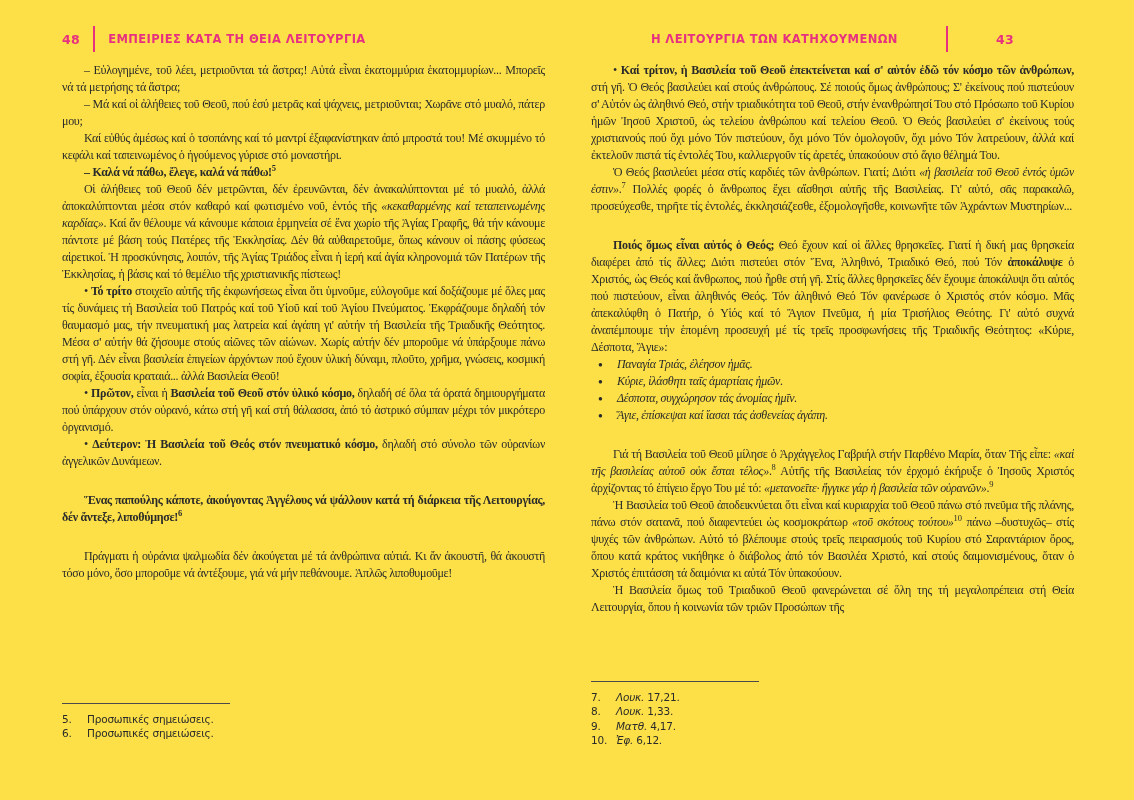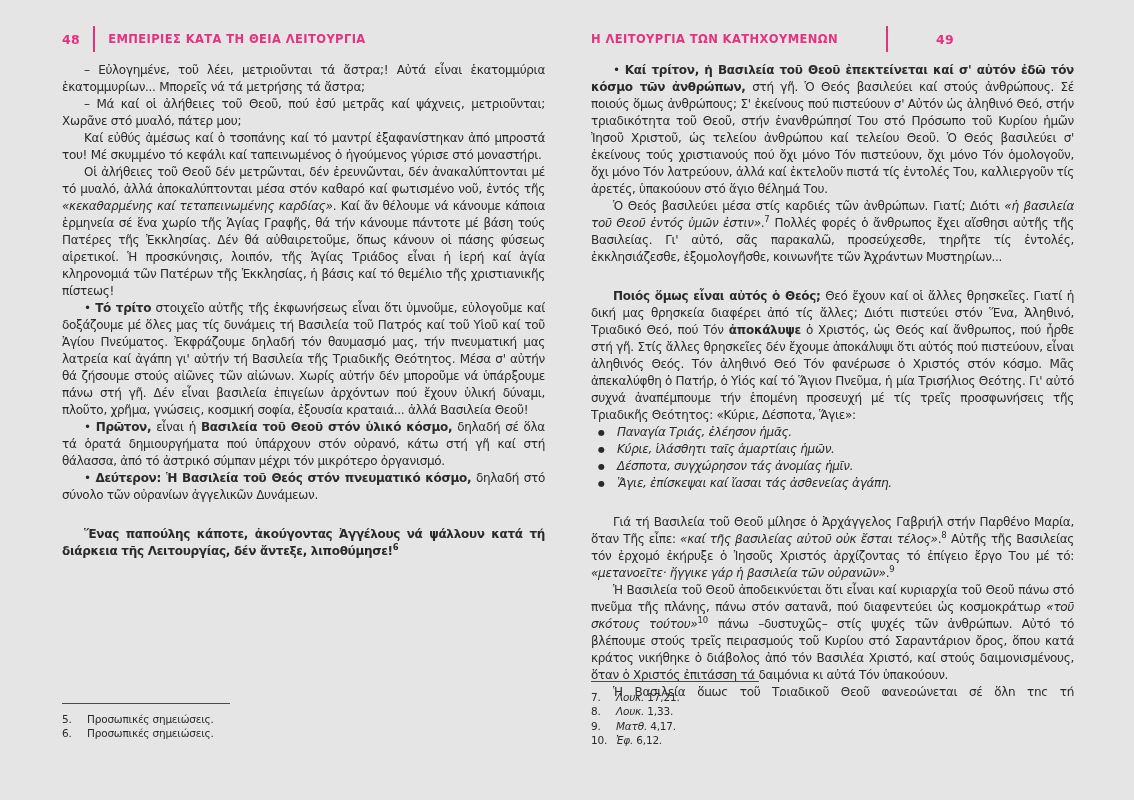--- a/index.html
+++ b/index.html
@@ -4,35 +4,35 @@
 <style>
   :root { --accent:#e73180; --text:#2a2a2a; }
   html,body { margin:0; padding:0; }
   body {
     width:1134px; height:800px; overflow:hidden;
     background:#ffffff; color:var(--text);
     font-family:"DejaVu Sans", sans-serif;
   }
   .spread {
     box-sizing:border-box; width:1134px; height:800px;
-    display:flex; gap:46px; padding:24px 60px 0 62px; background:#e5e5e5;
+    display:flex; gap:46px; padding:24px 60px 0 62px; background:#fde047;
   }
   .page { flex:1 1 0; position:relative; display:flex; flex-direction:column; min-width:0; }
   .runhead {
     display:flex; align-items:center; gap:13px; height:30px;
     color:var(--accent); font-weight:bold; font-size:11.5px; letter-spacing:0.4px;
     white-space:nowrap;
   }
-  .page-right .runhead { justify-content:flex-start;gap:48px; }
+  .page-right .runhead { justify-content:center;gap:48px; }
   .pagenum { font-size:12.5px; }
   .rule-v { width:2px; height:26px; background:var(--accent); flex:0 0 auto; }
   .page-body {
     margin-top:8px; height:634px; overflow:hidden;
     font-size:12px; line-height:17px; letter-spacing:-0.3px;
-    text-align:justify; text-justify:inter-word;
+    text-align:justify; text-justify:inter-word;font-family:Liberation Serif, serif;
   }
   p.para { margin:0; text-indent:22px; }
   p.para.gap { margin-top:22px; }
   p.para.prayer { text-indent:0; padding-left:26px; position:relative; font-style:italic; }
   p.para.prayer .bullet {
     position:absolute; left:7px; top:0; font-style:normal;
     font-size:8px; line-height:17px;
   }
   .b { font-weight:bold; }
   .i { font-style:italic; }
@@ -52,46 +52,48 @@
   <section class="page page-left">
     <header class="runhead">
       <span class="pagenum">48</span>
       <span class="rule-v"></span>
       <span class="runtitle">ΕΜΠΕΙΡΙΕΣ ΚΑΤΑ ΤΗ ΘΕΙΑ ΛΕΙΤΟΥΡΓΙΑ</span>
     </header>
     <div class="page-body">
         <p class="para"><span>– Εὐλογημένε, τοῦ λέει, μετριοῦνται τά ἄστρα;! Αὐτά εἶναι ἑκατομμύρια ἑκατομμυρίων... Μπορεῖς νά τά μετρήσης τά ἄστρα;</span></p>
         <p class="para"><span>– Μά καί οἱ ἀλήθειες τοῦ Θεοῦ, πού ἐσύ μετρᾶς καί ψάχνεις, μετριοῦνται; Χωρᾶνε στό μυαλό, πάτερ μου;</span></p>
         <p class="para"><span>Καί εὐθύς ἀμέσως καί ὁ τσοπάνης καί τό μαντρί ἐξαφανίστηκαν ἀπό μπροστά του! Μέ σκυμμένο τό κεφάλι καί ταπεινωμένος ὁ ἡγούμενος γύρισε στό μοναστήρι.</span></p>
+        <p class="para"><span class="b">– Καλά νά πάθω, ἔλεγε, καλά νά πάθω!</span><sup class="b">5</sup></p>
         <p class="para"><span>Οἱ ἀλήθειες τοῦ Θεοῦ δέν μετρῶνται, δέν ἐρευνῶνται, δέν ἀνακαλύπτονται μέ τό μυαλό, ἀλλά ἀποκαλύπτονται μέσα στόν καθαρό καί φωτισμένο νοῦ, ἐντός τῆς </span><span class="i">«κεκαθαρμένης καί τεταπεινωμένης καρδίας»</span><span>. Καί ἄν θέλουμε νά κάνουμε κάποια ἑρμηνεία σέ ἕνα χωρίο τῆς Ἁγίας Γραφῆς, θά τήν κάνουμε πάντοτε μέ βάση τούς Πατέρες τῆς Ἐκκλησίας. Δέν θά αὐθαιρετοῦμε, ὅπως κάνουν οἱ πάσης φύσεως αἱρετικοί. Ἡ προσκύνησις, λοιπόν, τῆς Ἁγίας Τριάδος εἶναι ἡ ἱερή καί ἁγία κληρονομιά τῶν Πατέρων τῆς Ἐκκλησίας, ἡ βάσις καί τό θεμέλιο τῆς χριστιανικῆς πίστεως!</span></p>
         <p class="para"><span>• </span><span class="b">Τό τρίτο</span><span> στοιχεῖο αὐτῆς τῆς ἐκφωνήσεως εἶναι ὅτι ὑμνοῦμε, εὐλογοῦμε καί δοξάζουμε μέ ὅλες μας τίς δυνάμεις τή Βασιλεία τοῦ Πατρός καί τοῦ Υἱοῦ καί τοῦ Ἁγίου Πνεύματος. Ἐκφράζουμε δηλαδή τόν θαυμασμό μας, τήν πνευματική μας λατρεία καί ἀγάπη γι' αὐτήν τή Βασιλεία τῆς Τριαδικῆς Θεότητος. Μέσα σ' αὐτήν θά ζήσουμε στούς αἰῶνες τῶν αἰώνων. Χωρίς αὐτήν δέν μποροῦμε νά ὑπάρξουμε πάνω στή γῆ. Δέν εἶναι βασιλεία ἐπιγείων ἀρχόντων πού ἔχουν ὑλική δύναμι, πλοῦτο, χρῆμα, γνώσεις, κοσμική σοφία, ἐξουσία κραταιά... ἀλλά Βασιλεία Θεοῦ!</span></p>
         <p class="para"><span>• </span><span class="b">Πρῶτον,</span><span> εἶναι ἡ </span><span class="b">Βασιλεία τοῦ Θεοῦ στόν ὑλικό κόσμο,</span><span> δηλαδή σέ ὅλα τά ὁρατά δημιουργήματα πού ὑπάρχουν στόν οὐρανό, κάτω στή γῆ καί στή θάλασσα, ἀπό τό ἀστρικό σύμπαν μέχρι τόν μικρότερο ὀργανισμό.</span></p>
         <p class="para"><span>• </span><span class="b">Δεύτερον: Ἡ Βασιλεία τοῦ Θεός στόν πνευματικό κόσμο,</span><span> δηλαδή στό σύνολο τῶν οὐρανίων ἀγγελικῶν Δυνάμεων.</span></p>
         <p class="para gap"><span class="b">Ἕνας παπούλης κάποτε, ἀκούγοντας Ἀγγέλους νά ψάλλουν κατά τή διάρκεια τῆς Λειτουργίας, δέν ἄντεξε, λιποθύμησε!</span><sup class="b">6</sup></p>
+        <p class="para gap"><span>Πράγματι ἡ οὐράνια ψαλμωδία δέν ἀκούγεται μέ τά ἀνθρώπινα αὐτιά. Κι ἄν ἀκουστῆ, θά ἀκουστῆ τόσο μόνο, ὅσο μποροῦμε νά ἀντέξουμε, γιά νά μήν πεθάνουμε. Ἁπλῶς λιποθυμοῦμε!</span></p>
       </div>
     <footer class="footnotes">
       <div class="fn-rule"></div>
       <div class="fn-list">
           <div class="fn-item">
             <span class="fn-num">5.</span>
             <span class="fn-text"><span>Προσωπικές σημειώσεις.</span></span>
           </div>
           <div class="fn-item">
             <span class="fn-num">6.</span>
             <span class="fn-text"><span>Προσωπικές σημειώσεις.</span></span>
           </div>
         </div>
     </footer>
   </section>
 
   <section class="page page-right">
     <header class="runhead">
       <span class="runtitle">Η ΛΕΙΤΟΥΡΓΙΑ ΤΩΝ ΚΑΤΗΧΟΥΜΕΝΩΝ</span>
       <span class="rule-v"></span>
-      <span class="pagenum">49</span>
+      <span class="pagenum">43</span>
     </header>
     <div class="page-body">
         <p class="para"><span>• </span><span class="b">Καί τρίτον, ἡ Βασιλεία τοῦ Θεοῦ ἐπεκτείνεται καί σ' αὐτόν ἐδῶ τόν κόσμο τῶν ἀνθρώπων,</span><span> στή γῆ. Ὁ Θεός βασιλεύει καί στούς ἀνθρώπους. Σέ ποιούς ὅμως ἀνθρώπους; Σ' ἐκείνους πού πιστεύουν σ' Αὐτόν ὡς ἀληθινό Θεό, στήν τριαδικότητα τοῦ Θεοῦ, στήν ἐνανθρώπησί Του στό Πρόσωπο τοῦ Κυρίου ἡμῶν Ἰησοῦ Χριστοῦ, ὡς τελείου ἀνθρώπου καί τελείου Θεοῦ. Ὁ Θεός βασιλεύει σ' ἐκείνους τούς χριστιανούς πού ὄχι μόνο Τόν πιστεύουν, ὄχι μόνο Τόν ὁμολογοῦν, ὄχι μόνο Τόν λατρεύουν, ἀλλά καί ἐκτελοῦν πιστά τίς ἐντολές Του, καλλιεργοῦν τίς ἀρετές, ὑπακούουν στό ἅγιο θέλημά Του.</span></p>
         <p class="para"><span>Ὁ Θεός βασιλεύει μέσα στίς καρδιές τῶν ἀνθρώπων. Γιατί; Διότι </span><span class="i">«ἡ βασιλεία τοῦ Θεοῦ ἐντός ὑμῶν ἐστιν»</span><span>.</span><sup>7</sup><span> Πολλές φορές ὁ ἄνθρωπος ἔχει αἴσθησι αὐτῆς τῆς Βασιλείας. Γι' αὐτό, σᾶς παρακαλῶ, προσεύχεσθε, τηρῆτε τίς ἐντολές, ἐκκλησιάζεσθε, ἐξομολογῆσθε, κοινωνῆτε τῶν Ἀχράντων Μυστηρίων...</span></p>
         <p class="para gap"><span class="b">Ποιός ὅμως εἶναι αὐτός ὁ Θεός;</span><span> Θεό ἔχουν καί οἱ ἄλλες θρησκεῖες. Γιατί ἡ δική μας θρησκεία διαφέρει ἀπό τίς ἄλλες; Διότι πιστεύει στόν Ἕνα, Ἀληθινό, Τριαδικό Θεό, πού Τόν </span><span class="b">ἀποκάλυψε</span><span> ὁ Χριστός, ὡς Θεός καί ἄνθρωπος, πού ἦρθε στή γῆ. Στίς ἄλλες θρησκεῖες δέν ἔχουμε ἀποκάλυψι ὅτι αὐτός πού πιστεύουν, εἶναι ἀληθινός Θεός. Τόν ἀληθινό Θεό Τόν φανέρωσε ὁ Χριστός στόν κόσμο. Μᾶς ἀπεκαλύφθη ὁ Πατήρ, ὁ Υἱός καί τό Ἅγιον Πνεῦμα, ἡ μία Τρισήλιος Θεότης. Γι' αὐτό συχνά ἀναπέμπουμε τήν ἑπομένη προσευχή μέ τίς τρεῖς προσφωνήσεις τῆς Τριαδικῆς Θεότητος: «Κύριε, Δέσποτα, Ἅγιε»:</span></p>
         <p class="para prayer"><span class="bullet">●</span><span>Παναγία Τριάς, ἐλέησον ἡμᾶς.</span></p>
         <p class="para prayer"><span class="bullet">●</span><span>Κύριε, ἱλάσθητι ταῖς ἁμαρτίαις ἡμῶν.</span></p>
         <p class="para prayer"><span class="bullet">●</span><span>Δέσποτα, συγχώρησον τάς ἀνομίας ἡμῖν.</span></p>
         <p class="para prayer"><span class="bullet">●</span><span>Ἅγιε, ἐπίσκεψαι καί ἴασαι τάς ἀσθενείας ἀγάπη.</span></p>
         <p class="para gap"><span>Γιά τή Βασιλεία τοῦ Θεοῦ μίλησε ὁ Ἀρχάγγελος Γαβριήλ στήν Παρθένο Μαρία, ὅταν Τῆς εἶπε: </span><span class="i">«καί τῆς βασιλείας αὐτοῦ οὐκ ἔσται τέλος»</span><span>.</span><sup>8</sup><span> Αὐτῆς τῆς Βασιλείας τόν ἐρχομό ἐκήρυξε ὁ Ἰησοῦς Χριστός ἀρχίζοντας τό ἐπίγειο ἔργο Του μέ τό: </span><span class="i">«μετανοεῖτε· ἤγγικε γάρ ἡ βασιλεία τῶν οὐρανῶν»</span><span>.</span><sup>9</sup></p>

